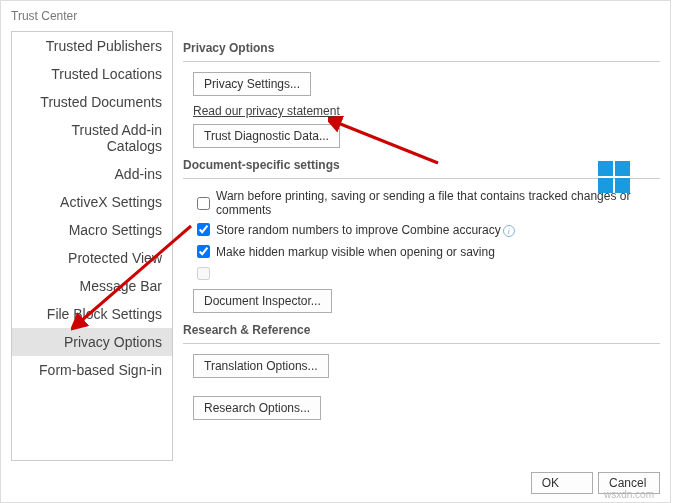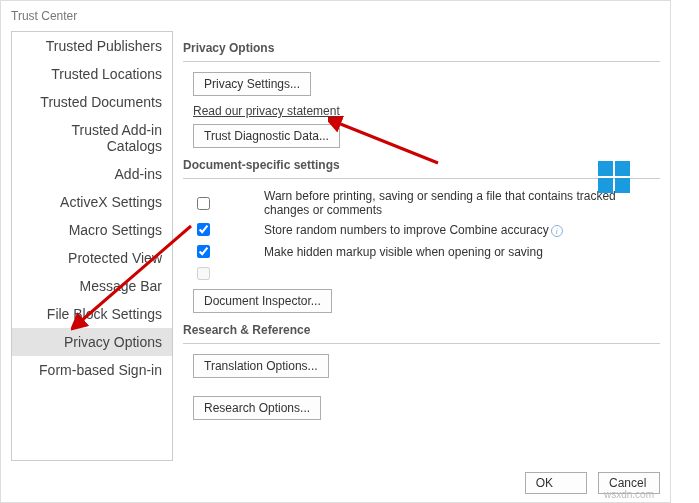--- a/index.html
+++ b/index.html
@@ -7,27 +7,27 @@
 .window { width: 671px; height: 503px; background: #fff; position: relative; border: 1px solid #ddd; }
 .title-bar { padding: 8px 10px; color: #777; font-size: 12px; }
 .body { display: flex; height: 430px; }
 .sidebar { width: 162px; border: 1px solid #ccc; margin-left: 10px; background: #fff; overflow: hidden; }
 .sidebar-item { padding: 6px 10px; color: #444; font-size: 14px; cursor: pointer; text-align: right; }
 .sidebar-item.selected { background: #e3e3e3; }
 .content { flex: 1; padding: 0 10px 0 10px; position: relative; overflow: hidden; }
 .section-header { border-bottom: 1px solid #ccc; color: #555; font-weight: 600; padding: 10px 0 6px 0; margin-bottom: 10px; }
 .btn { display: inline-block; border: 1px solid #adadad; background: #fdfdfd; padding: 4px 10px; font-size: 12px; color: #333; cursor: pointer; min-width: 100px; text-align: left; }
 .link { color: #404040; text-decoration: underline; font-size: 12px; cursor: pointer; display: inline-block; margin: 8px 0 6px 0; }
-.row { margin: 3px 0; display: flex; align-items: center; gap: 48px; }
+.row { margin: 3px 0; display: flex; align-items: center; }
 .row input[type=checkbox] { margin-right: 6px; }
 .row label { font-size: 12px; color: #333; }
 .row.disabled label { color: #aaa; }
 .info-icon { display: inline-block; width: 12px; height: 12px; border: 1px solid #88b3e0; border-radius: 50%; color: #88b3e0; font-size: 9px; line-height: 11px; text-align: center; margin-left: 2px; font-style: italic; font-family: serif; }
 .dialog-buttons { position: absolute; bottom: 8px; right: 10px; }
-.dialog-buttons .btn { min-width: 62px; margin-left: 8px; padding: 3px 10px; }
+.dialog-buttons .btn { min-width: 62px; margin-left: 2px; padding: 3px 10px; }
 .content-inner { margin-left: 10px; }
 .logo { position: absolute; top: 130px; right: 40px; width: 32px; height: 32px; }
 svg.arrow { position: absolute; pointer-events: none; }
 .watermark { position: absolute; bottom: 2px; right: 16px; font-size: 10px; color: #bbb; }
 </style>
 </head>
 <body>
 
 <div class="window">
   <div class="title-bar">Trust Center</div>

